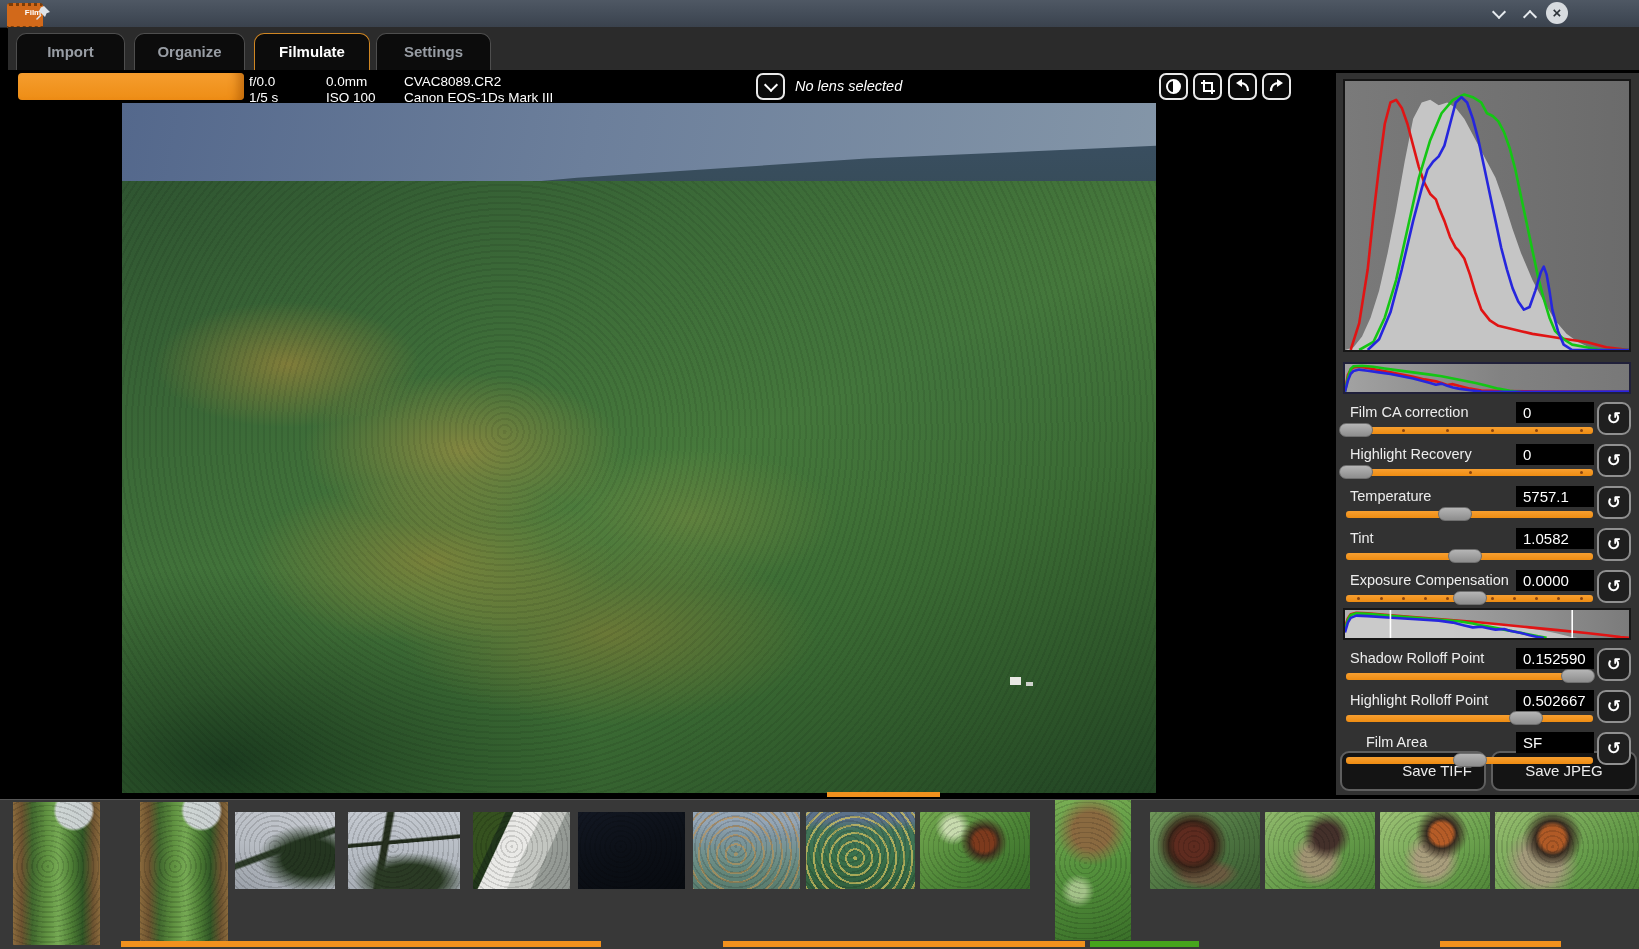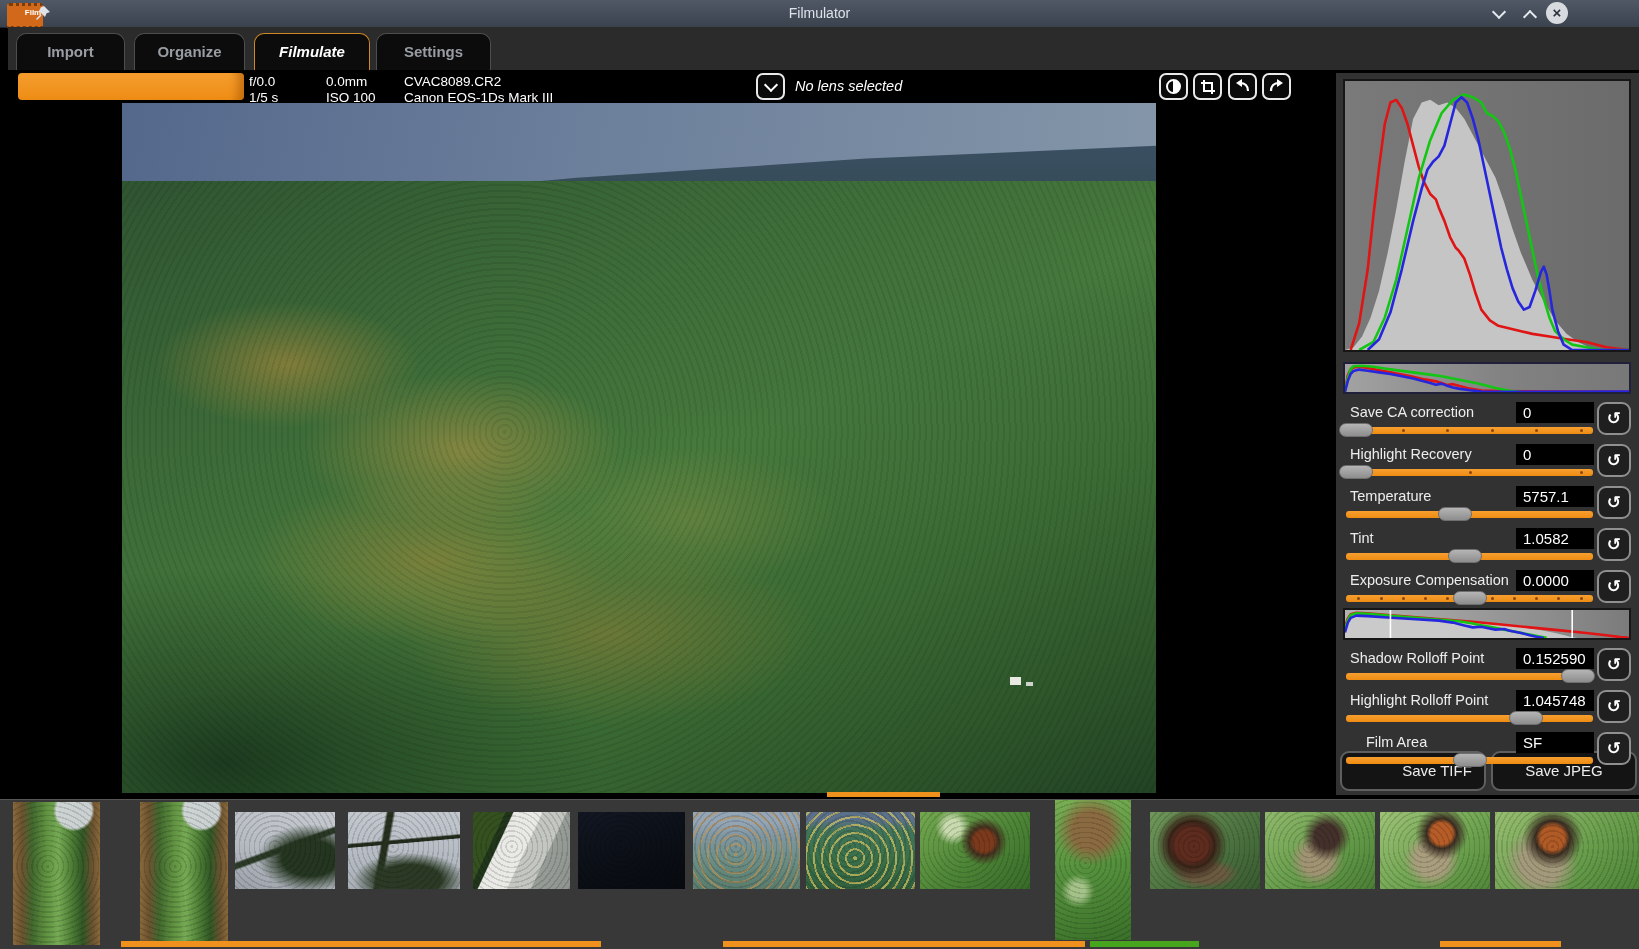--- a/index.html
+++ b/index.html
@@ -147,34 +147,33 @@
 </style>
 </head>
 <body>
 
 <div class="abs" id="titlebar">
   <div class="abs" id="app-icon">Film</div>
   <svg class="abs" id="pin-icon" viewBox="0 0 18 18">
     <path d="M10 2l6 6-3.4 1.2L11 13 5 7l1.8-3.6z" fill="#dfe3e8"></path>
     <path d="M6.5 11.5L3 15" stroke="#dfe3e8" stroke-width="1.6" stroke-linecap="round"></path>
   </svg>
-  <div class="abs" id="win-title">Filmulator</div>
   <div class="abs winbtn" style="left:1489px;">
       <span class="chev down"></span>
     </div>
   <div class="abs winbtn" style="left:1520px;">
       <span class="chev up"></span>
     </div>
   <div class="abs" id="btn-close">×</div>
 </div>
 
 <div class="abs" id="tabbar">
   <div class="tab" style="left:8px;width:107px;">Import</div>
   <div class="tab" style="left:126px;width:109px;">Organize</div>
-  <div class="tab active" style="left:246px;width:114px;font-style:italic;">Filmulate</div>
+  <div class="tab active" style="left:246px;width:114px;">Filmulate</div>
   <div class="tab" style="left:368px;width:113px;">Settings</div>
 </div>
 
 <div class="abs" id="toolbar">
   <div class="abs" id="progressbar"></div>
 
   <div class="abs exif" style="left:233px;top:4px;">
     <div>f/0.0</div>
     <div>1/5 s</div>
   </div>
@@ -248,21 +247,21 @@
         <polyline points="0,80 1,45 2,28 4,20 8,22 15,27 25,33 33,38 38,45 42,55 45,62 48,60 50,64 53,70 56,68 58,74 62,82 65,90 68,97 70,100" fill="none" stroke="#2626dd" stroke-width="2.6" vector-effect="non-scaling-stroke" stroke-linejoin="round"></polyline>
         <line x1="16" x2="16" y1="0" y2="100" stroke="#ffffff" stroke-width="1.6" vector-effect="non-scaling-stroke"></line>
         <line x1="80" x2="80" y1="0" y2="100" stroke="#ffffff" stroke-width="1.6" vector-effect="non-scaling-stroke"></line>
       </svg>
     </div>
   <div id="sliders-top"></div>
   <div id="sliders-bottom"></div>
   <div class="abs" id="save-patch"></div>
   <div class="savebtn" style="left:4px;width:146px;padding-left:48px;">Save TIFF</div>
   <div class="savebtn" style="left:155px;width:146px;">Save JPEG</div>
-<div class="srow-label" style="top: 331px;">Save CA correction</div>
+<div class="srow-label" style="top: 331px;">Film CA correction</div>
     <div class="srow-value" style="top: 329px;">0</div>
     <div class="srow-reset" style="top: 329px;">↺</div>
     <div class="srow-track" style="top: 354px;">
       <span class="srow-tick" style="left: calc(23% - 1px);"></span>
       <span class="srow-tick" style="left: calc(41% - 1px);"></span>
       <span class="srow-tick" style="left: calc(59% - 1px);"></span>
       <span class="srow-tick" style="left: calc(77% - 1px);"></span>
       <span class="srow-tick" style="left: calc(95% - 1px);"></span>
       <span class="srow-handle" style="left: 4%;"></span>
     </div>
@@ -302,21 +301,21 @@
       <span class="srow-tick" style="left: calc(95% - 1px);"></span>
       <span class="srow-handle" style="left: 50%;"></span>
     </div>
     <div class="srow-label" style="top: 577px;">Shadow Rolloff Point</div>
     <div class="srow-value" style="top: 575px;">0.152590</div>
     <div class="srow-reset" style="top: 575px;">↺</div>
     <div class="srow-track" style="top: 600px;">
       <span class="srow-handle" style="left: 94%;"></span>
     </div>
     <div class="srow-label" style="top: 619px;">Highlight Rolloff Point</div>
-    <div class="srow-value" style="top: 617px;">1.045748</div>
+    <div class="srow-value" style="top: 617px;">0.502667</div>
     <div class="srow-reset" style="top: 617px;">↺</div>
     <div class="srow-track" style="top: 642px;">
       <span class="srow-handle" style="left: 73%;"></span>
     </div>
     <div class="srow-label" style="top: 661px; margin-left: 16px;">Film Area</div>
     <div class="srow-value" style="top: 659px;">SF</div>
     <div class="srow-reset" style="top: 659px;">↺</div>
     <div class="srow-track" style="top: 684px;">
       <span class="srow-handle" style="left: 50%;"></span>
     </div>

